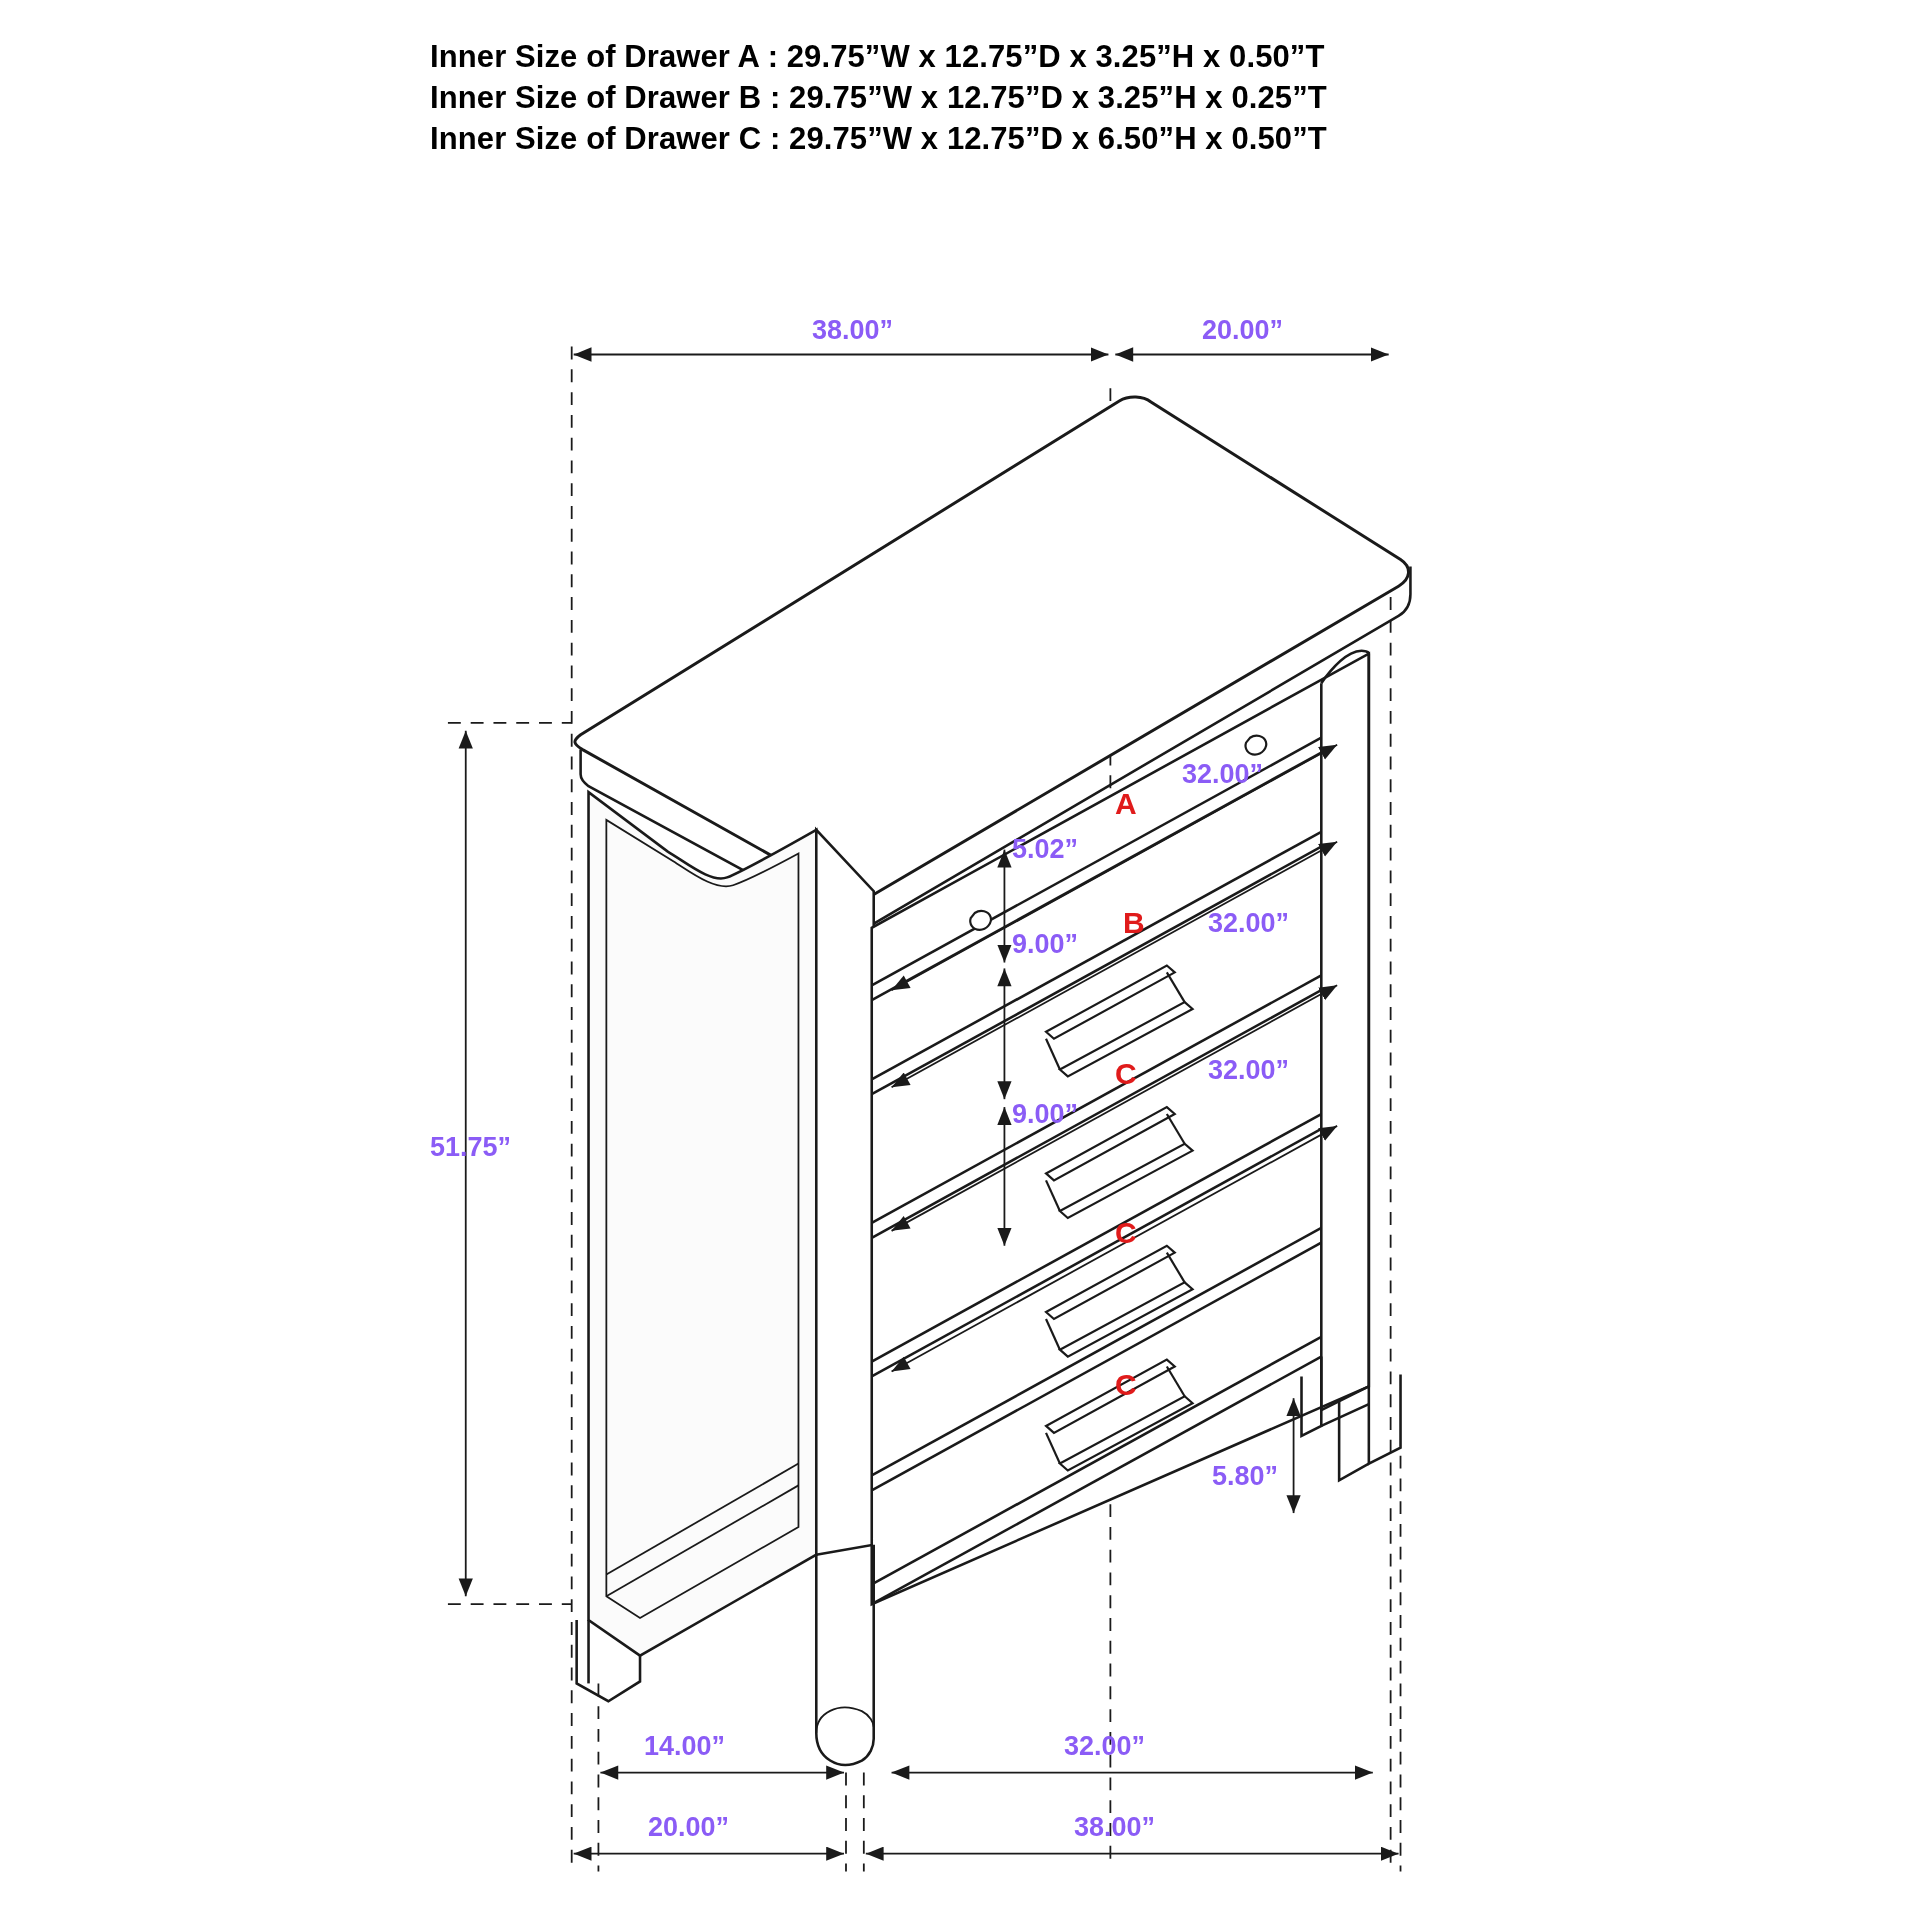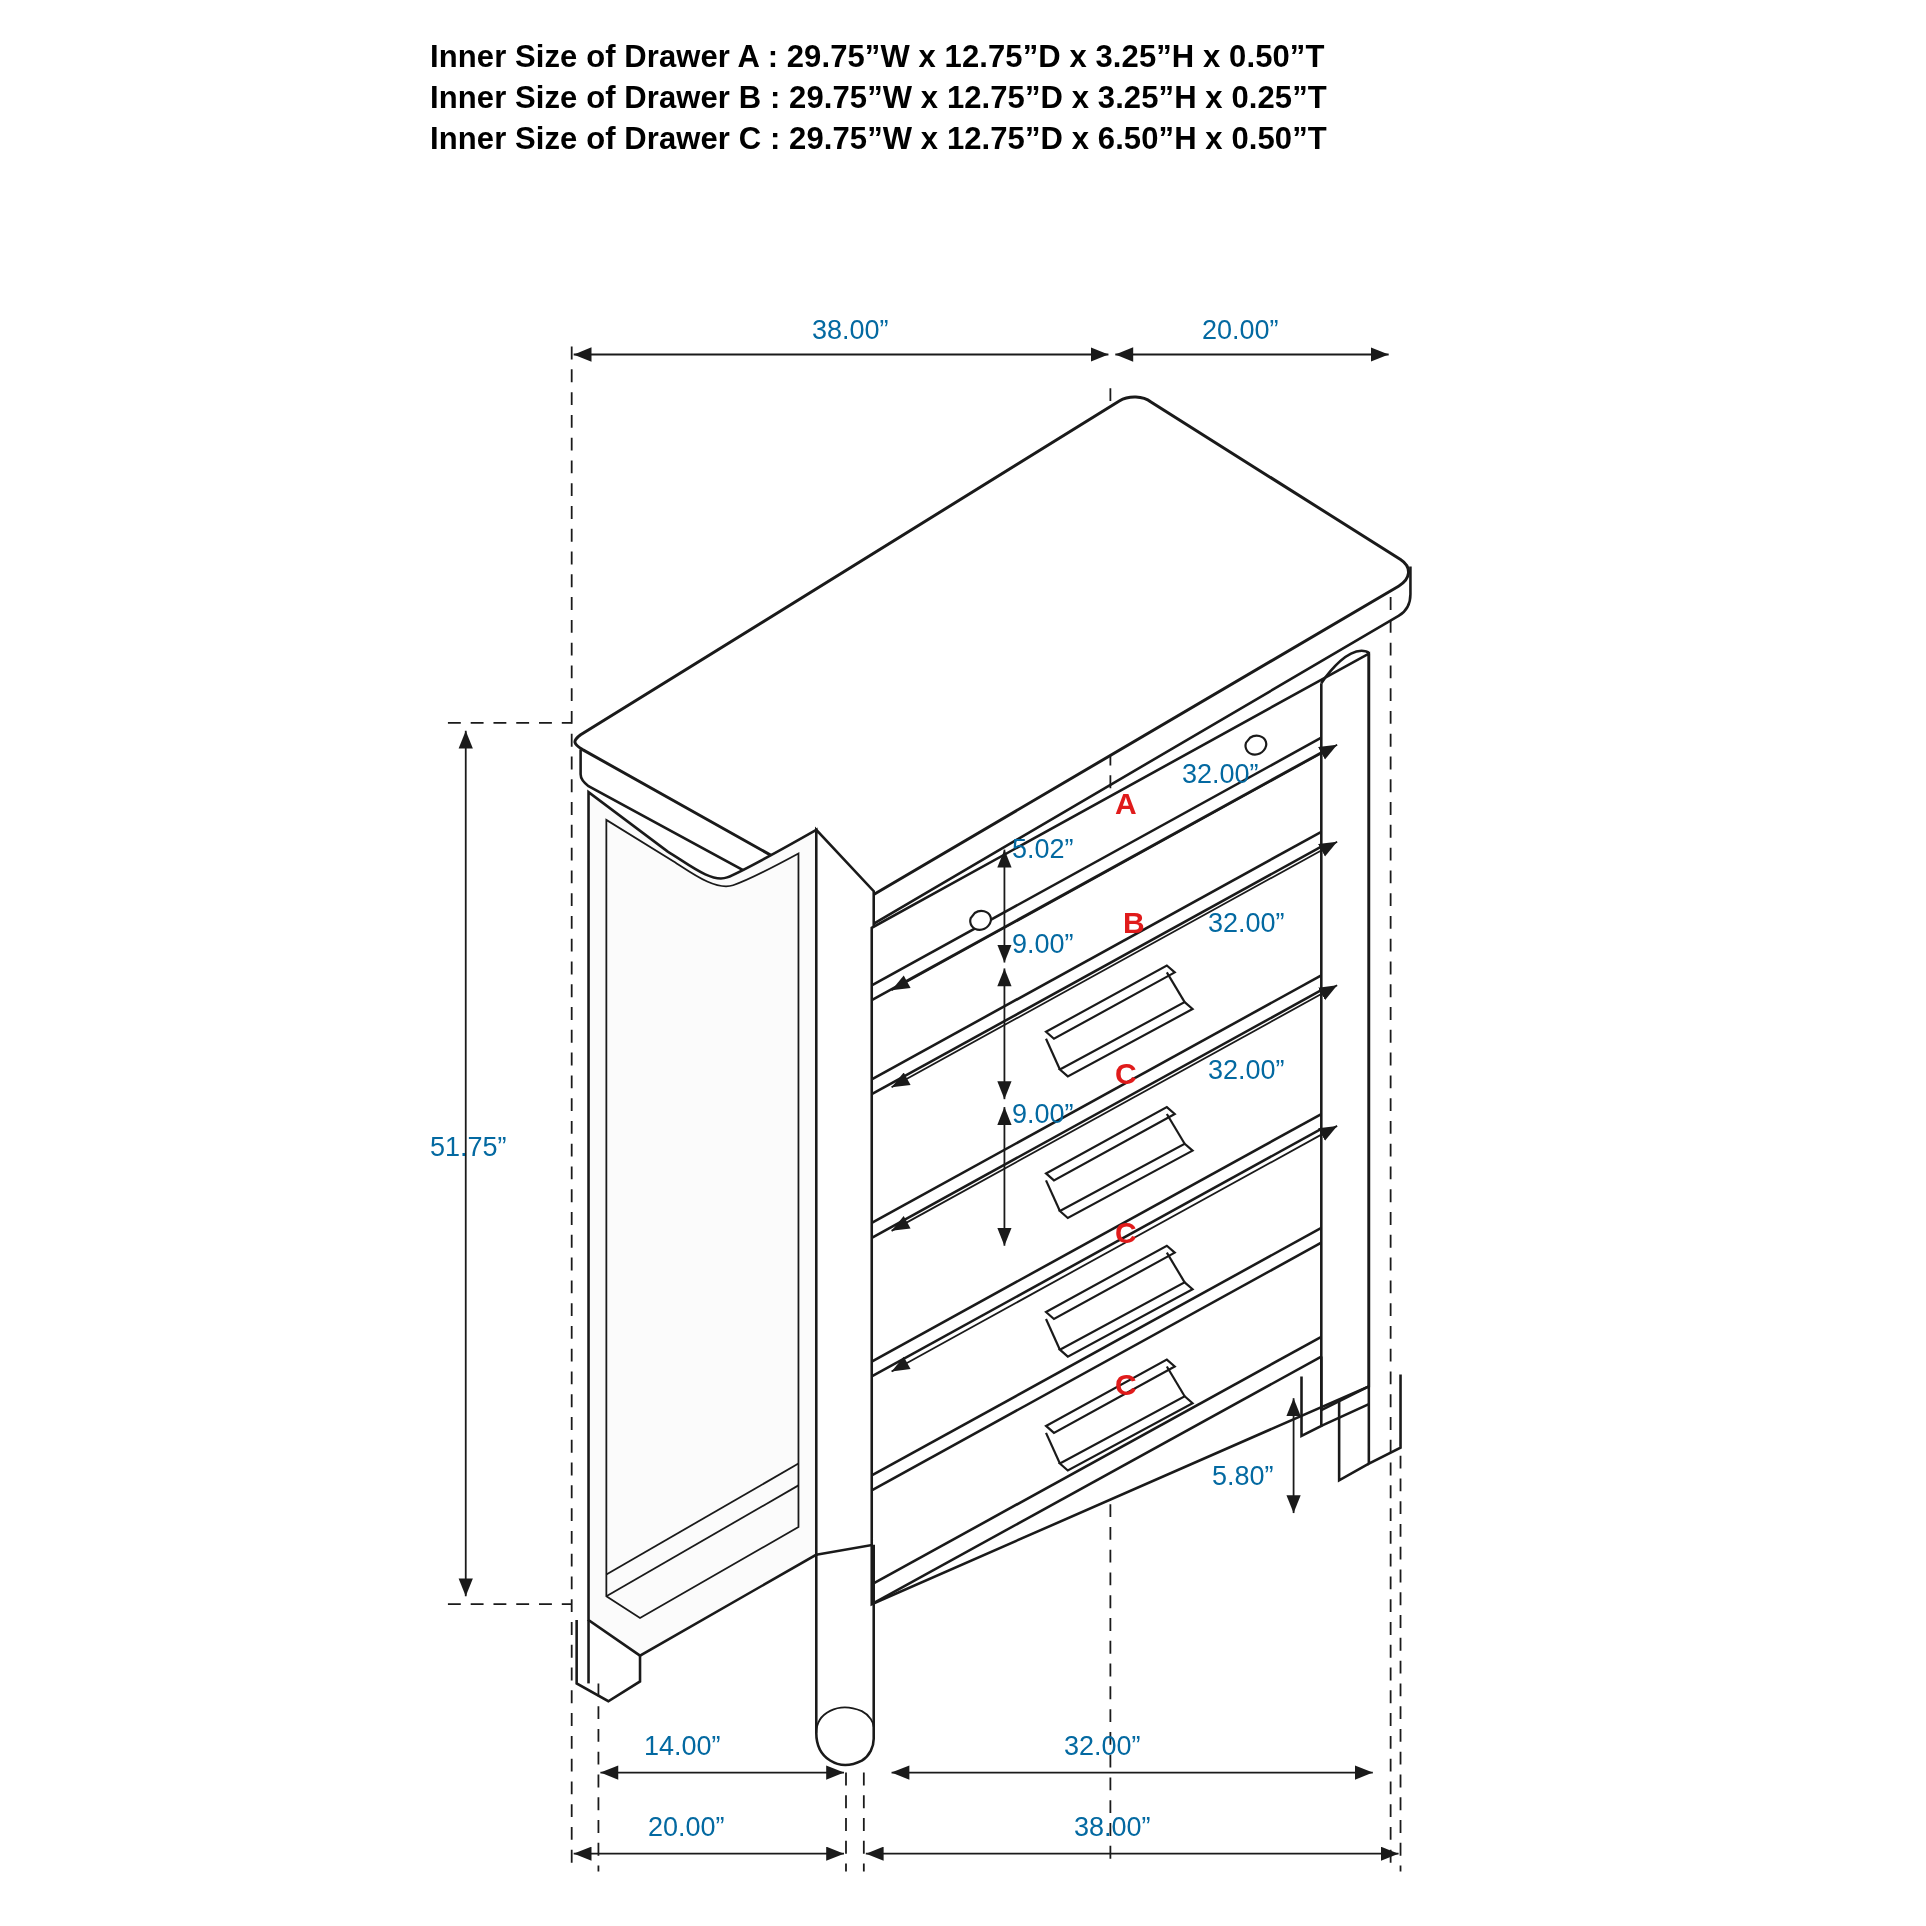--- a/index.html
+++ b/index.html
@@ -31,23 +31,23 @@
   .spec-line {
     font-size: 31px;
     font-weight: bold;
     line-height: 41px;
     white-space: nowrap;
     letter-spacing: 0.1px;
   }
   .dim-label {
     position: absolute;
     font-size: 27px;
-    font-weight: normal;
+    font-weight: bold;
     white-space: nowrap;
-    color: #0369a1;
+    color: #8b5cf6;
   }
   .drawer-letter {
     position: absolute;
     font-size: 30px;
     font-weight: bold;
     color: #e01b1b;
     white-space: nowrap;
   }
   svg.art {
     position: absolute;

